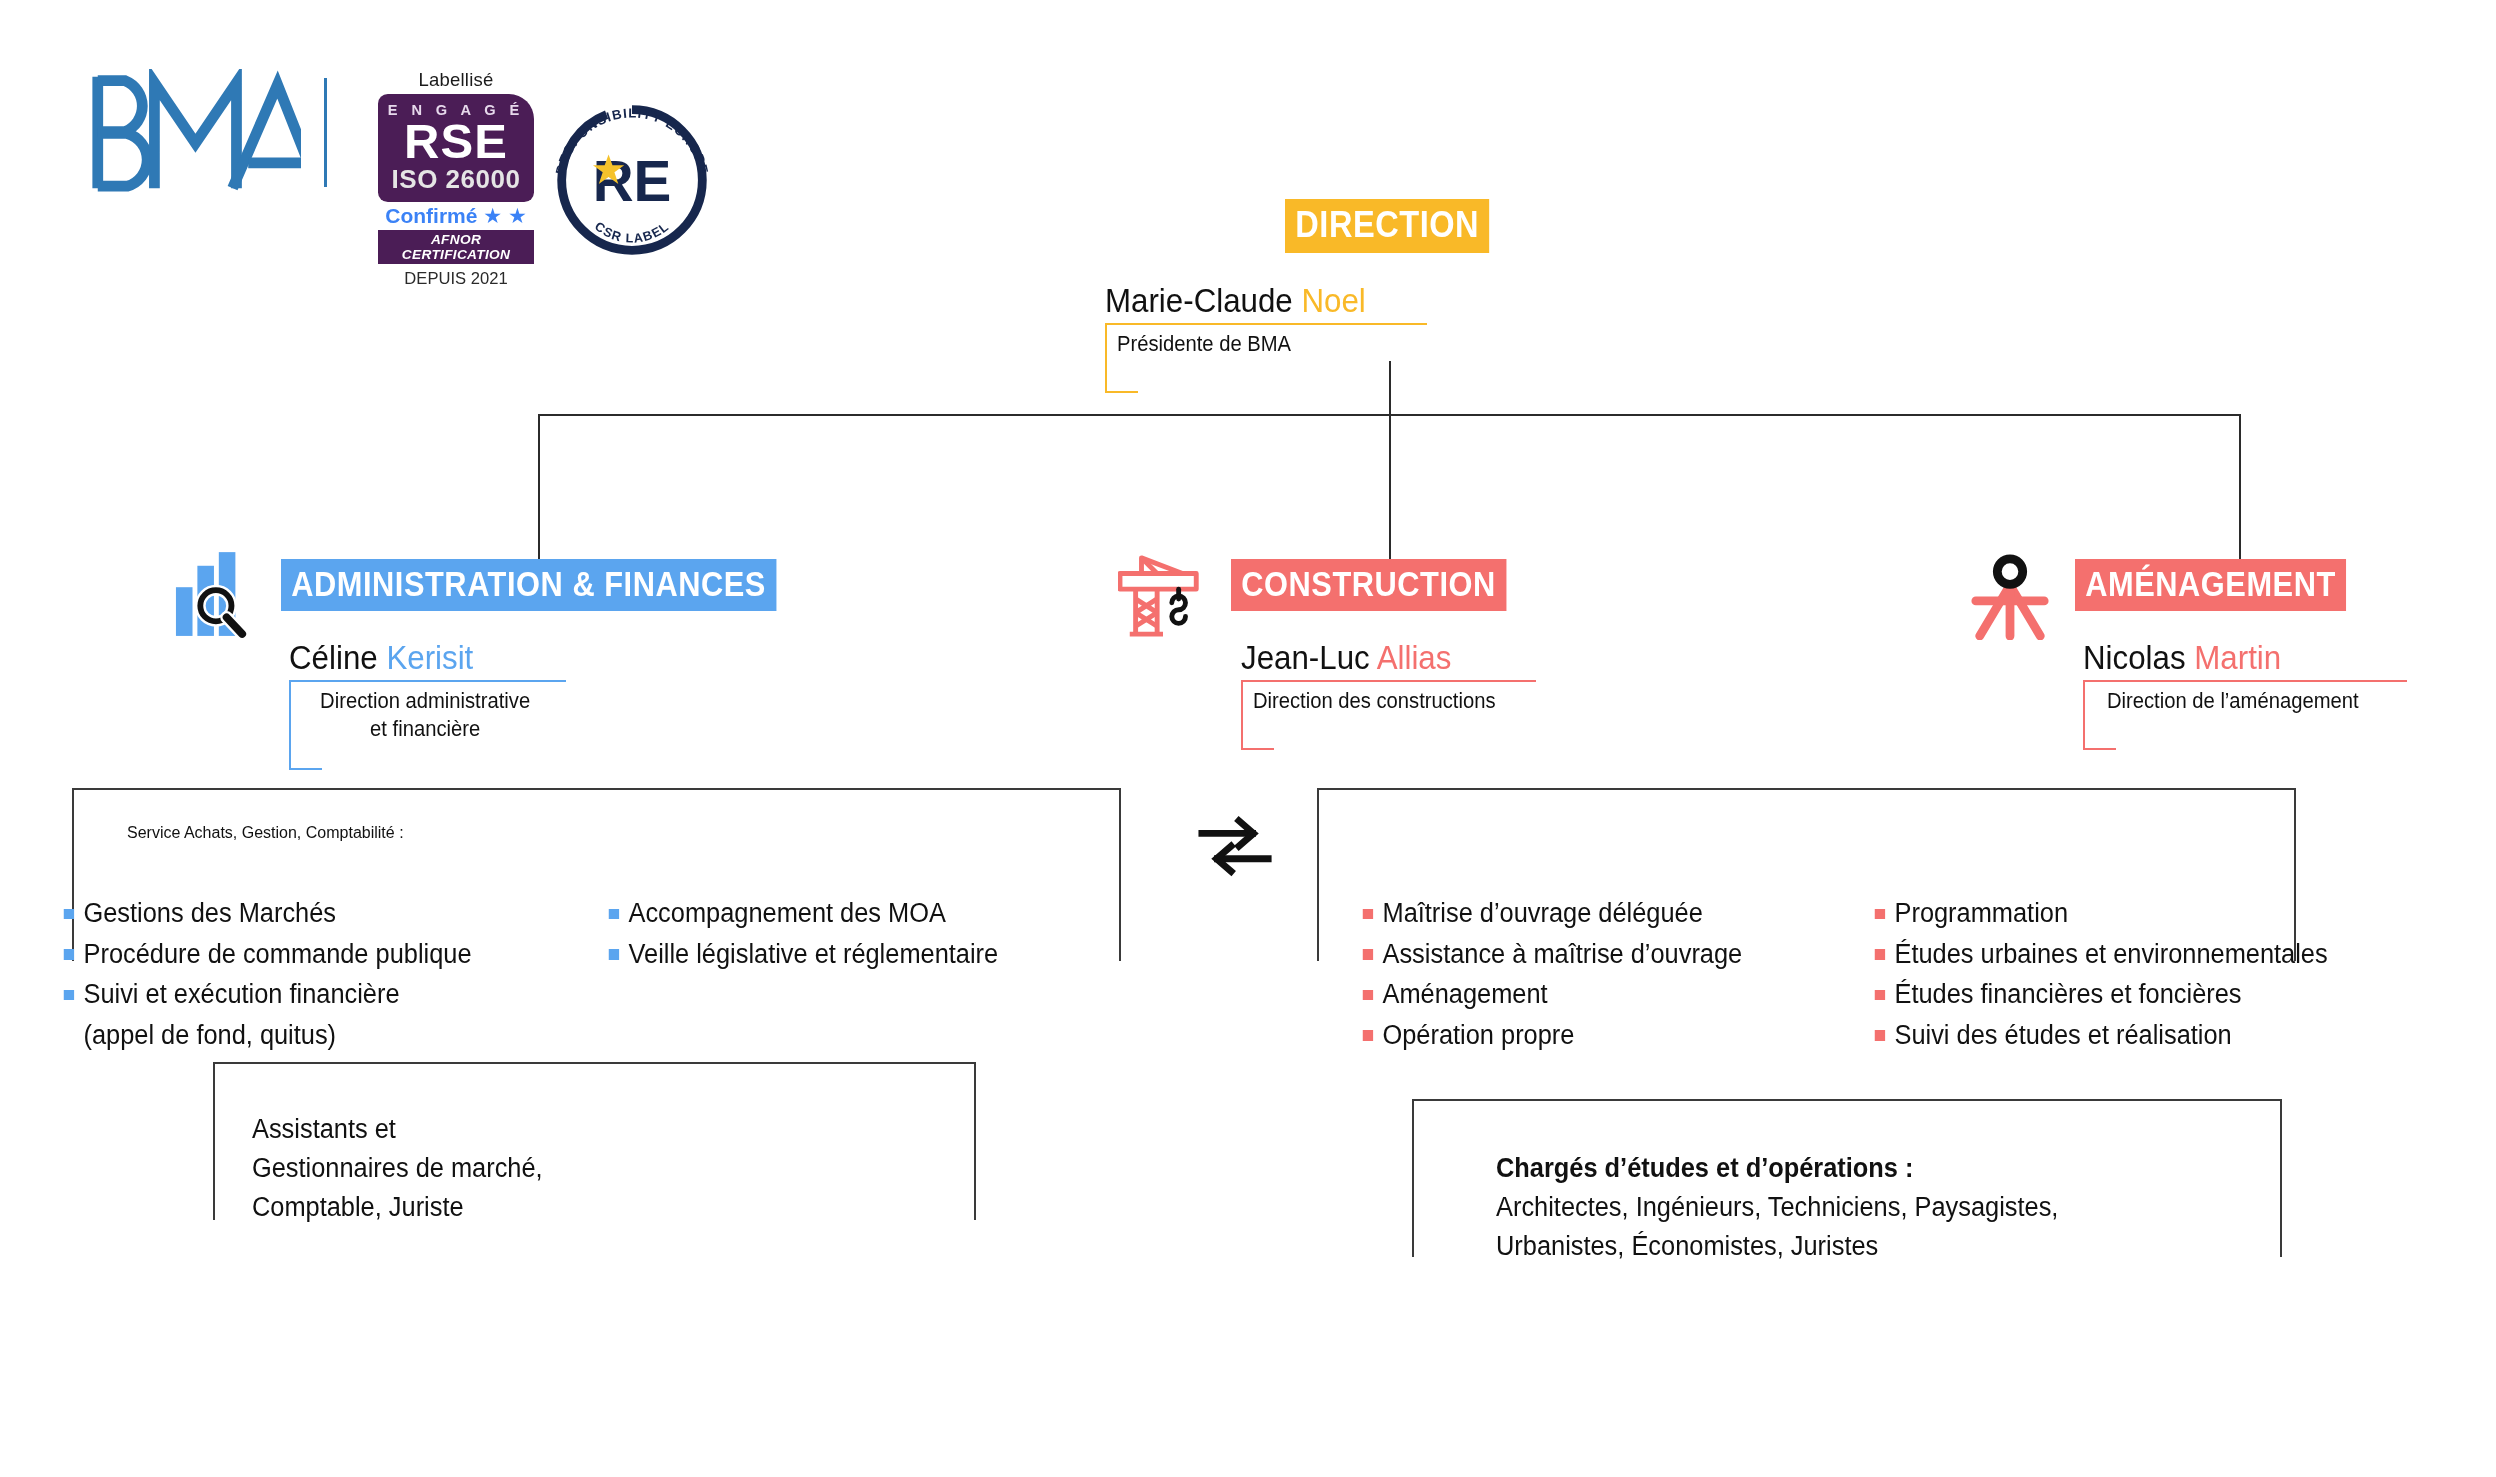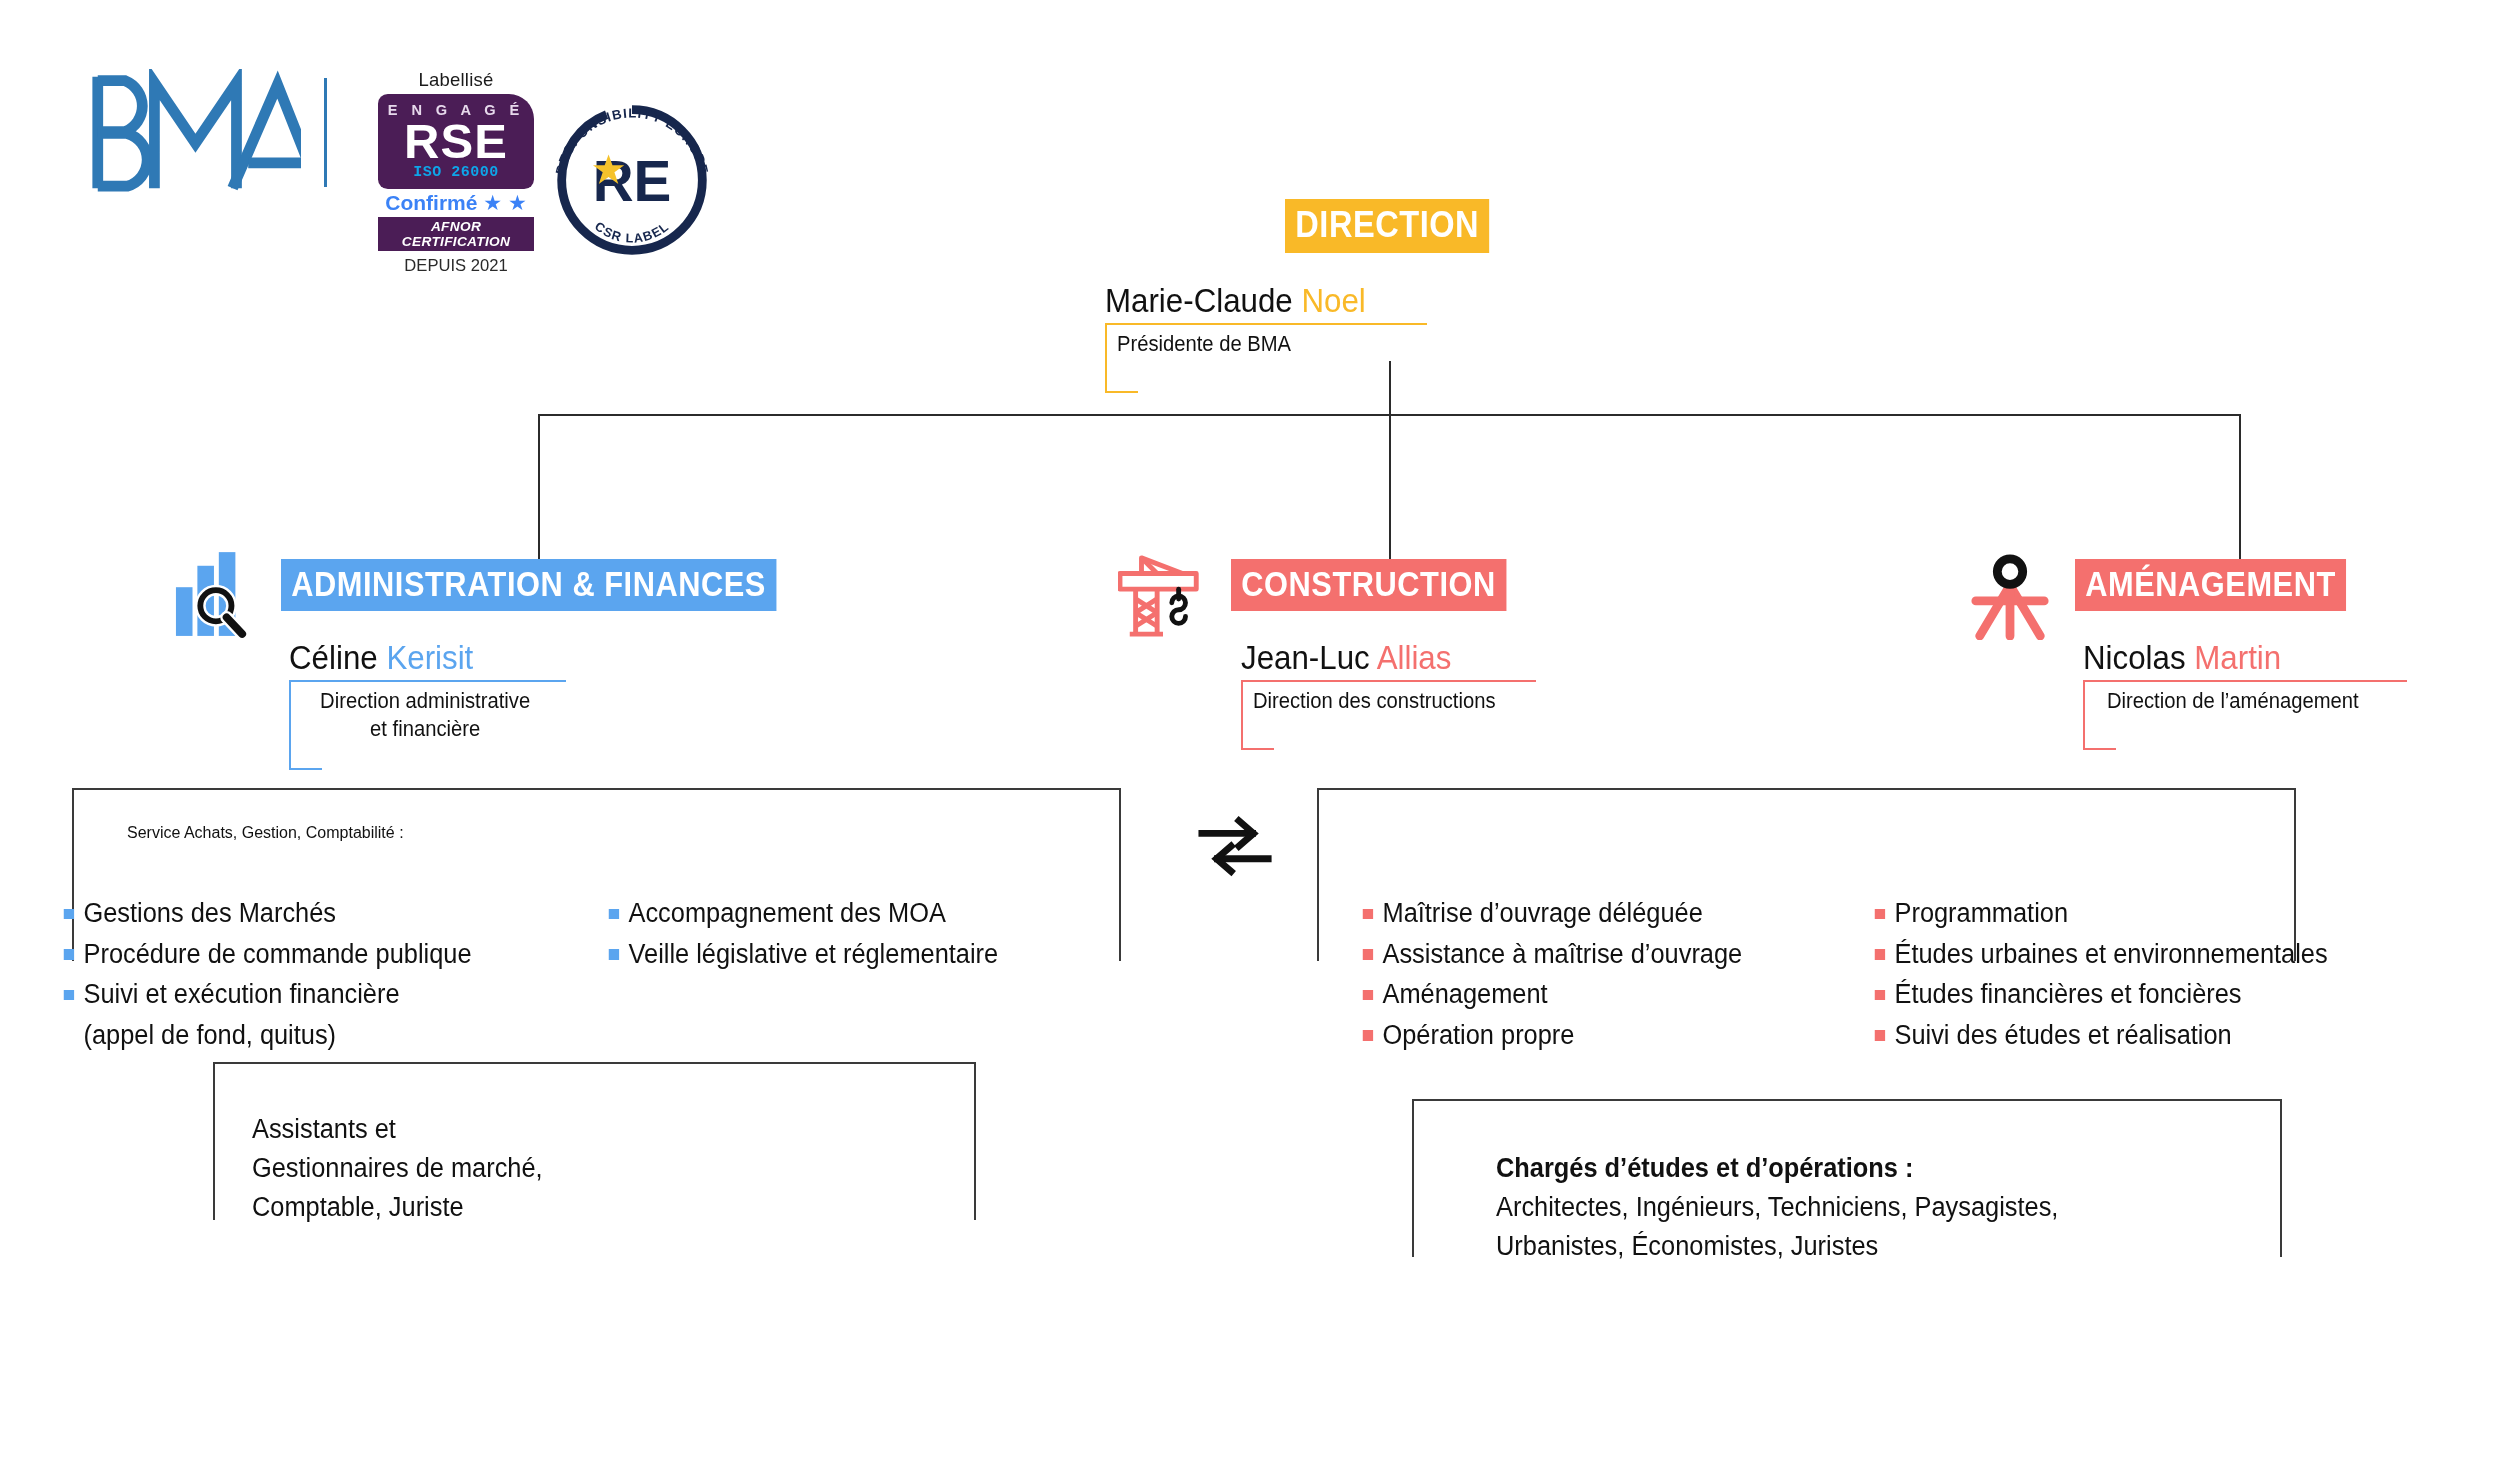--- a/index.html
+++ b/index.html
@@ -20,21 +20,21 @@
   #bma-logo svg{display:block;}
   #logo-divider{left:324px;top:60px;width:2.9px;height:109px;background:#2f79b5;}
 
   
   #rse-badge{left:378px;top:51px;width:156px;height:176px;text-align:center;}
   .rse-label{font-size:18.5px;color:#1b1b1b;letter-spacing:0.2px;margin-bottom:2.9px;
              font-family:"Liberation Sans",sans-serif;}
   .rse-box{background:#4b1d56;border-radius:9.8px 25px 9.8px 9.8px;padding:7.8px 5.9px 6.8px;}
   .rse-engage{color:#e7d9ec;font-size:14.6px;letter-spacing:4.9px;font-weight:bold;line-height:1.1;}
   .rse-big{color:#ffffff;font-size:49px;font-weight:bold;line-height:.95;letter-spacing:1px;}
-  .rse-iso{color:#0ea5e9;font-size:15px;font-weight:bold;line-height:1.2;letter-spacing:0.5px;font-family:Liberation Mono, monospace;}
+  .rse-iso{color:#e5e5e5;font-size:26px;font-weight:bold;line-height:1.2;letter-spacing:0.5px;}
   .rse-conf{color:#3b82f6;font-size:21px;font-weight:bold;margin-top:2px;}
   .rse-afnor{background:#4b1d56;color:#ffffff;font-size:13.7px;font-weight:bold;
              font-style:italic;letter-spacing:0.3px;padding:2px 0;margin-top:2px;}
   .rse-depuis{color:#2a2a2a;font-size:16.6px;margin-top:4.9px;}
 
   
   #re-badge{left:548px;top:78px;width:168px;height:168px;}
 
   
   .chip{

